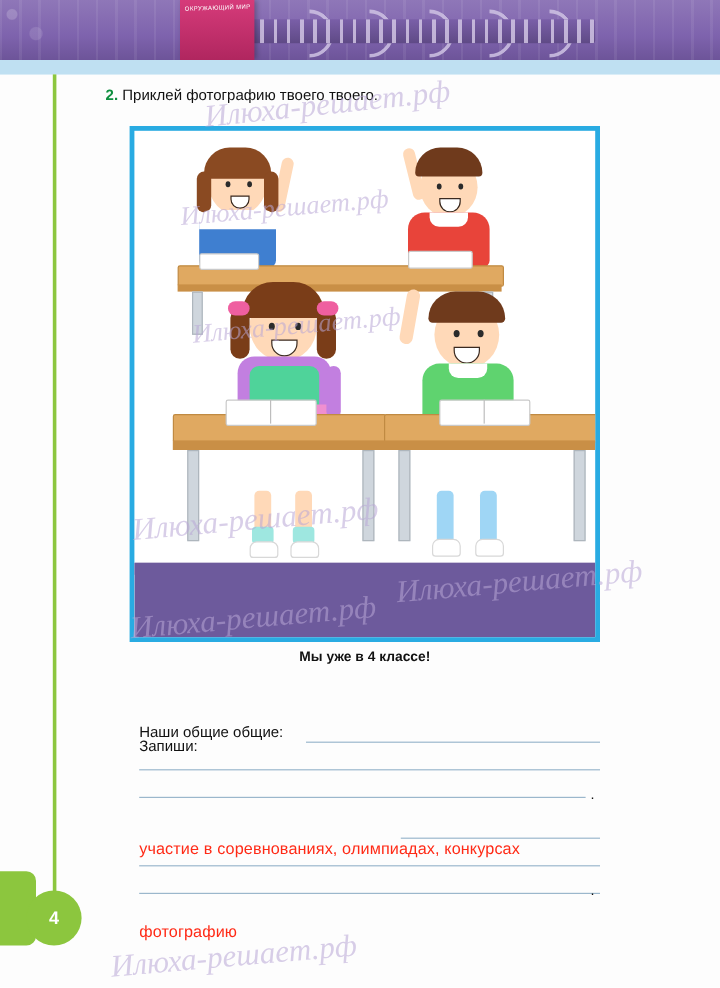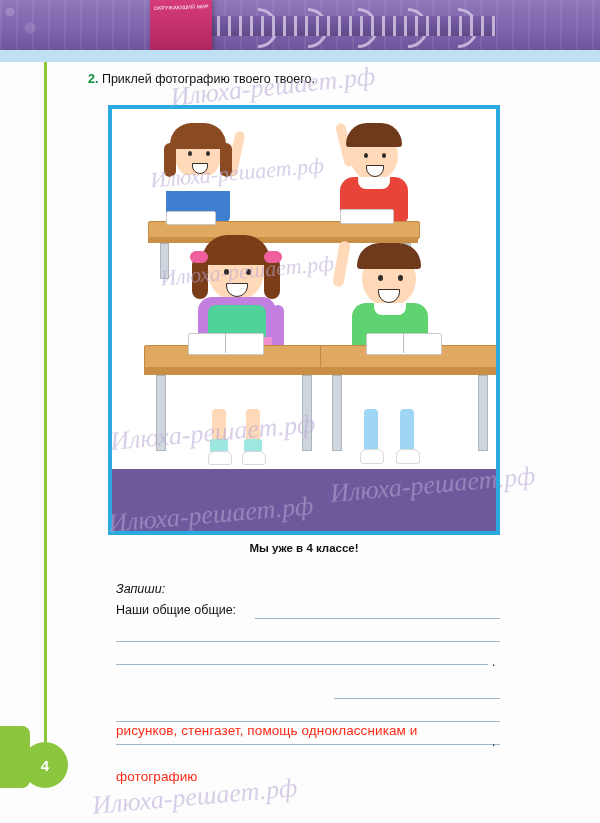--- a/index.html
+++ b/index.html
@@ -293,32 +293,32 @@
         <div class="desk-leg" style="left:366px;top:266px;width:8px;height:74px;"></div>
         <div class="book" style="left:254px;top:224px;width:74px;height:20px;"></div>
         <div class="book-spine" style="left:291px;top:224px;height:20px;"></div>
       </div>
 
     </div>
   </div>
 
   <div class="caption">Мы уже в 4 классе!</div>
 
-  <div class="write-label" style="left:116px;top:582px;font-style:italic;">Запиши:</div>
+  <div class="write-label" style="left:116px;top:615px;">Запиши:</div>
 
   <div class="write-label" style="left:116px;top:603px;">Наши общие общие:</div>
   <div class="ruled" style="left:255px;top:618px;width:245px;"></div>
   <div class="ruled" style="left:116px;top:641px;width:384px;"></div>
   <div class="ruled" style="left:116px;top:664px;width:372px;"></div>
   <div class="period" style="left:492px;top:655px;">.</div>
 
   <div class="ruled" style="left:334px;top:698px;width:166px;"></div>
   <div class="ruled" style="left:116px;top:721px;width:384px;"></div>
   <div class="ruled" style="left:116px;top:744px;width:384px;"></div>
-  <div class="answer" style="left:116px;top:723px;">рисунков, стенгазет, помощь одноклассникам и</div>
+  <div class="answer" style="left:116px;top:700px;">участие в соревнованиях, олимпиадах, конкурсах</div>
   <div class="answer" style="left:116px;top:769px;">фотографию</div>
   <div class="period" style="left:492px;top:735px;">.</div>
 
   <div class="wm" style="left:170px;top:72px;transform:rotate(-6deg);">Илюха-решает.рф</div>
   <div class="wm small" style="left:150px;top:160px;transform:rotate(-5deg);">Илюха-решает.рф</div>
   <div class="wm small" style="left:160px;top:258px;transform:rotate(-5deg);">Илюха-решает.рф</div>
   <div class="wm" style="left:110px;top:418px;transform:rotate(-5deg);">Илюха-решает.рф</div>
   <div class="wm" style="left:330px;top:470px;transform:rotate(-5deg);">Илюха-решает.рф</div>
   <div class="wm" style="left:108px;top:500px;transform:rotate(-5deg);">Илюха-решает.рф</div>
   <div class="wm" style="left:92px;top:782px;transform:rotate(-5deg);">Илюха-решает.рф</div>

